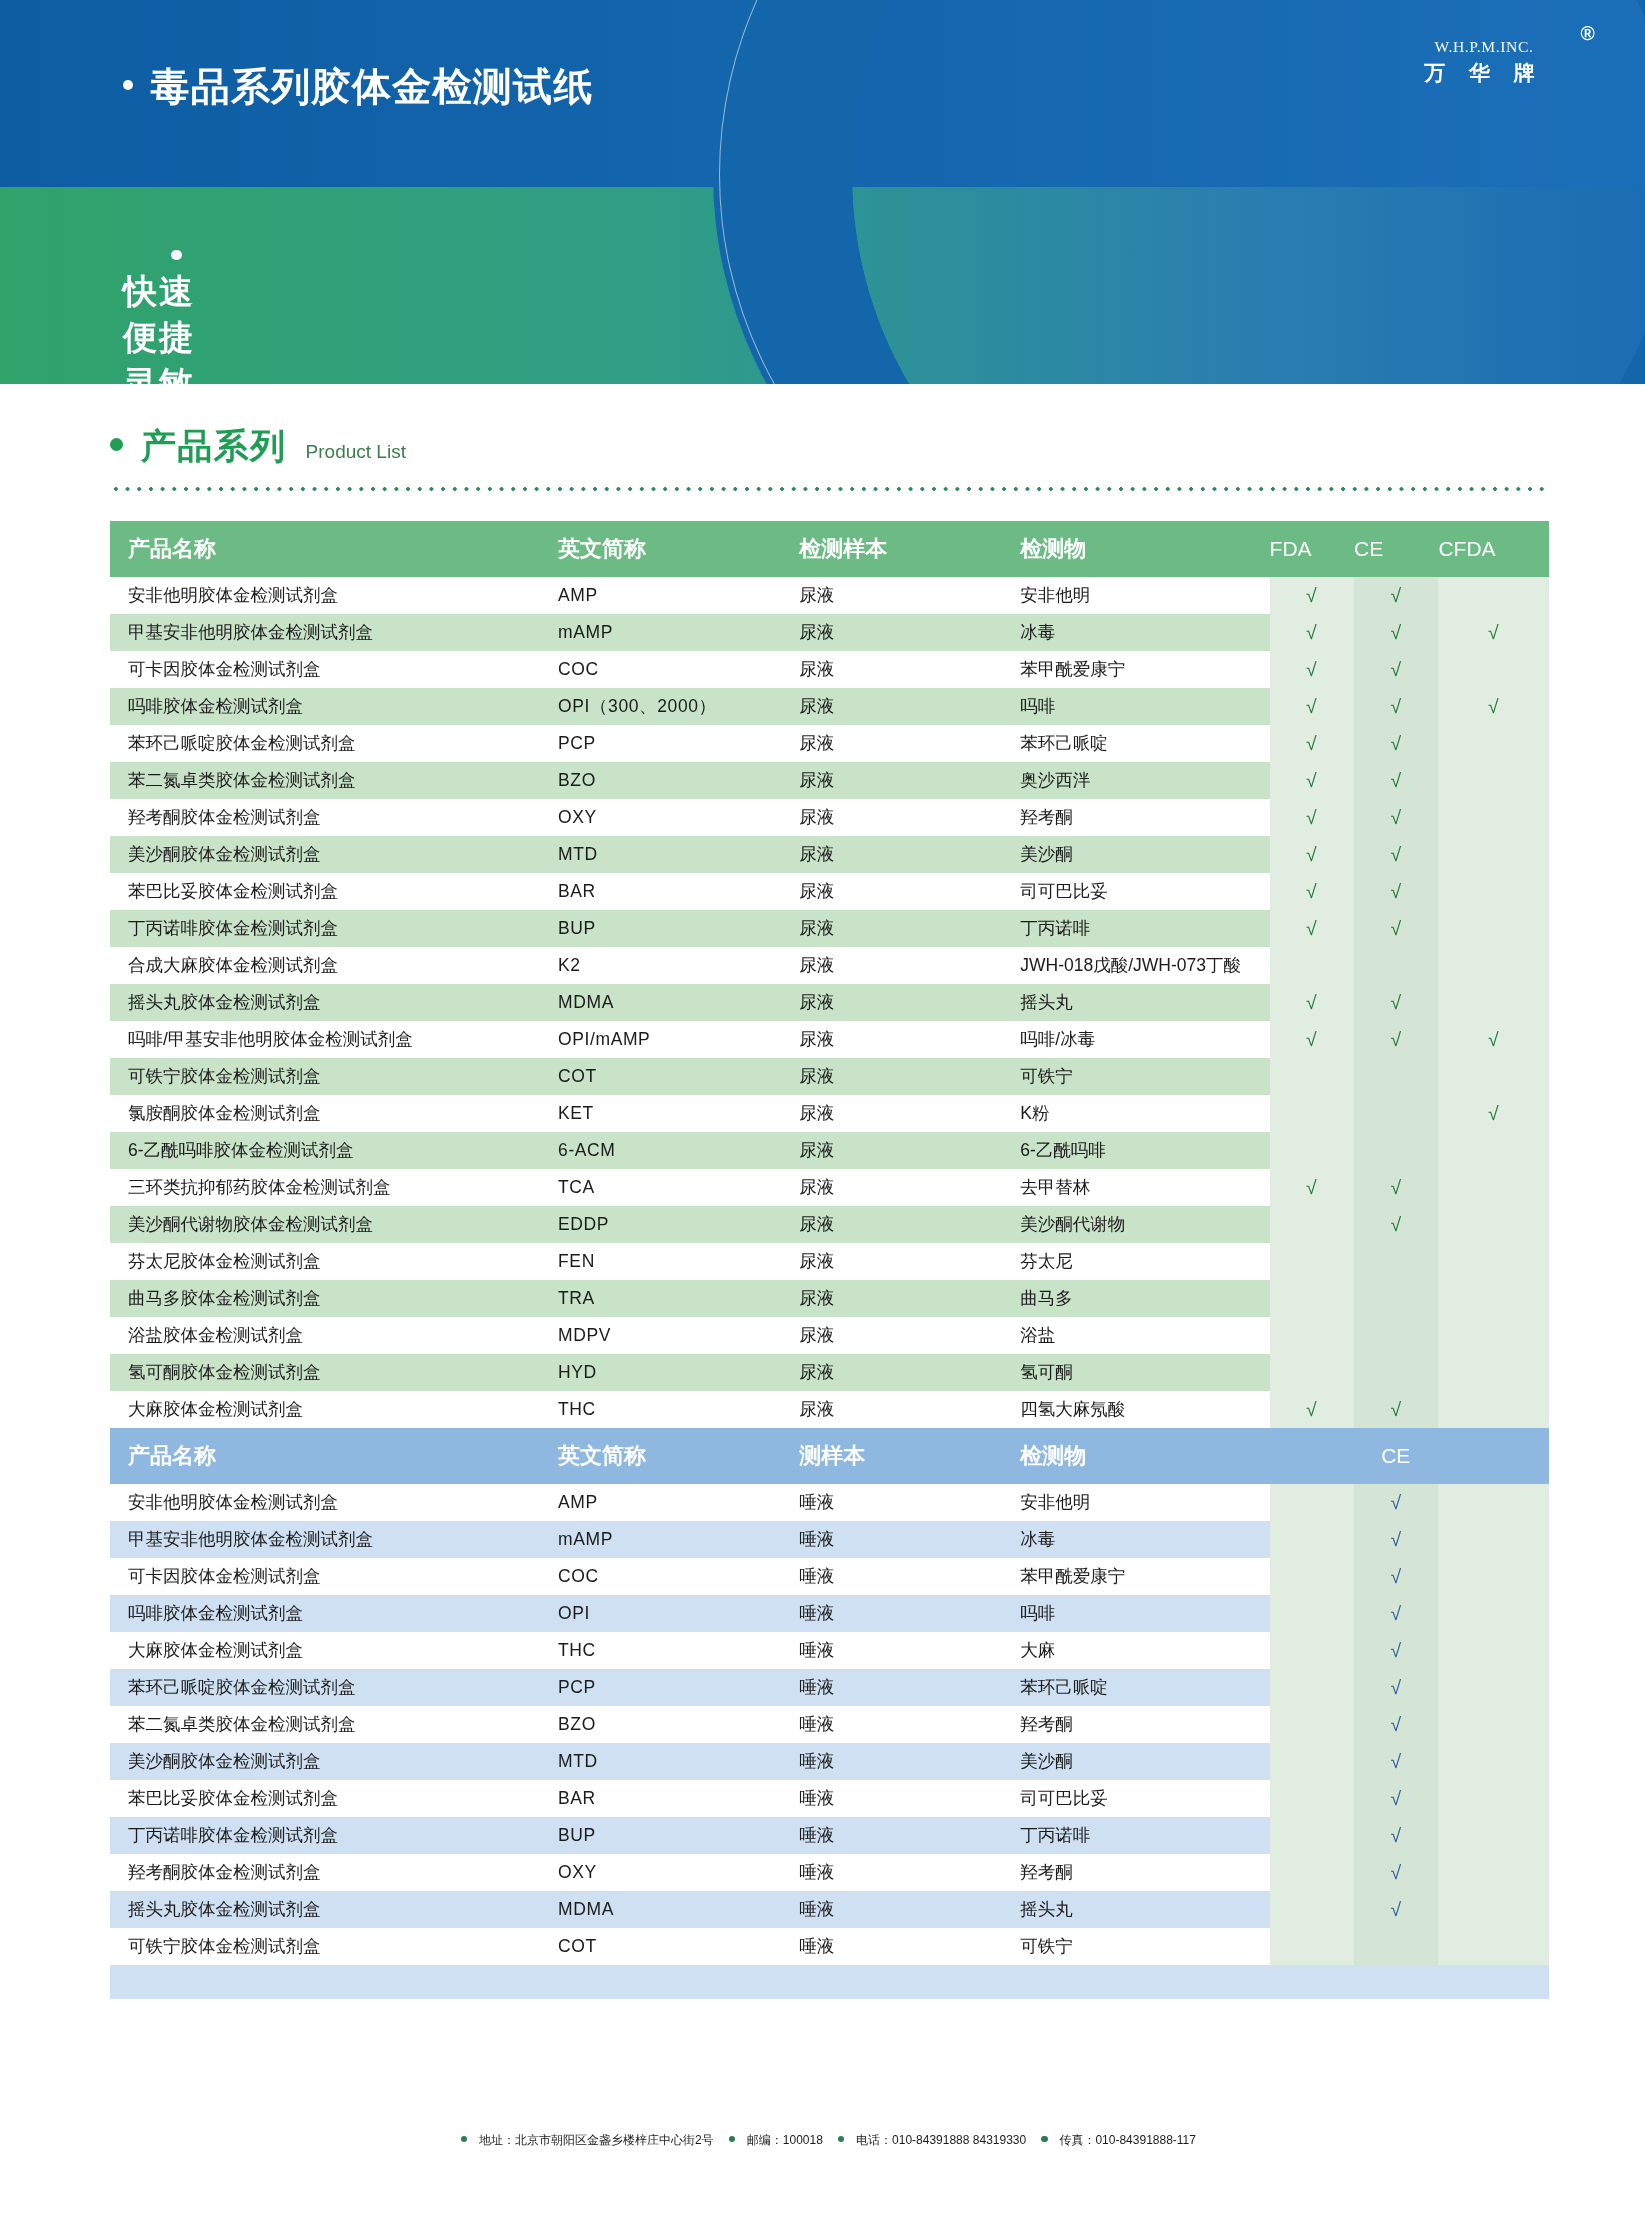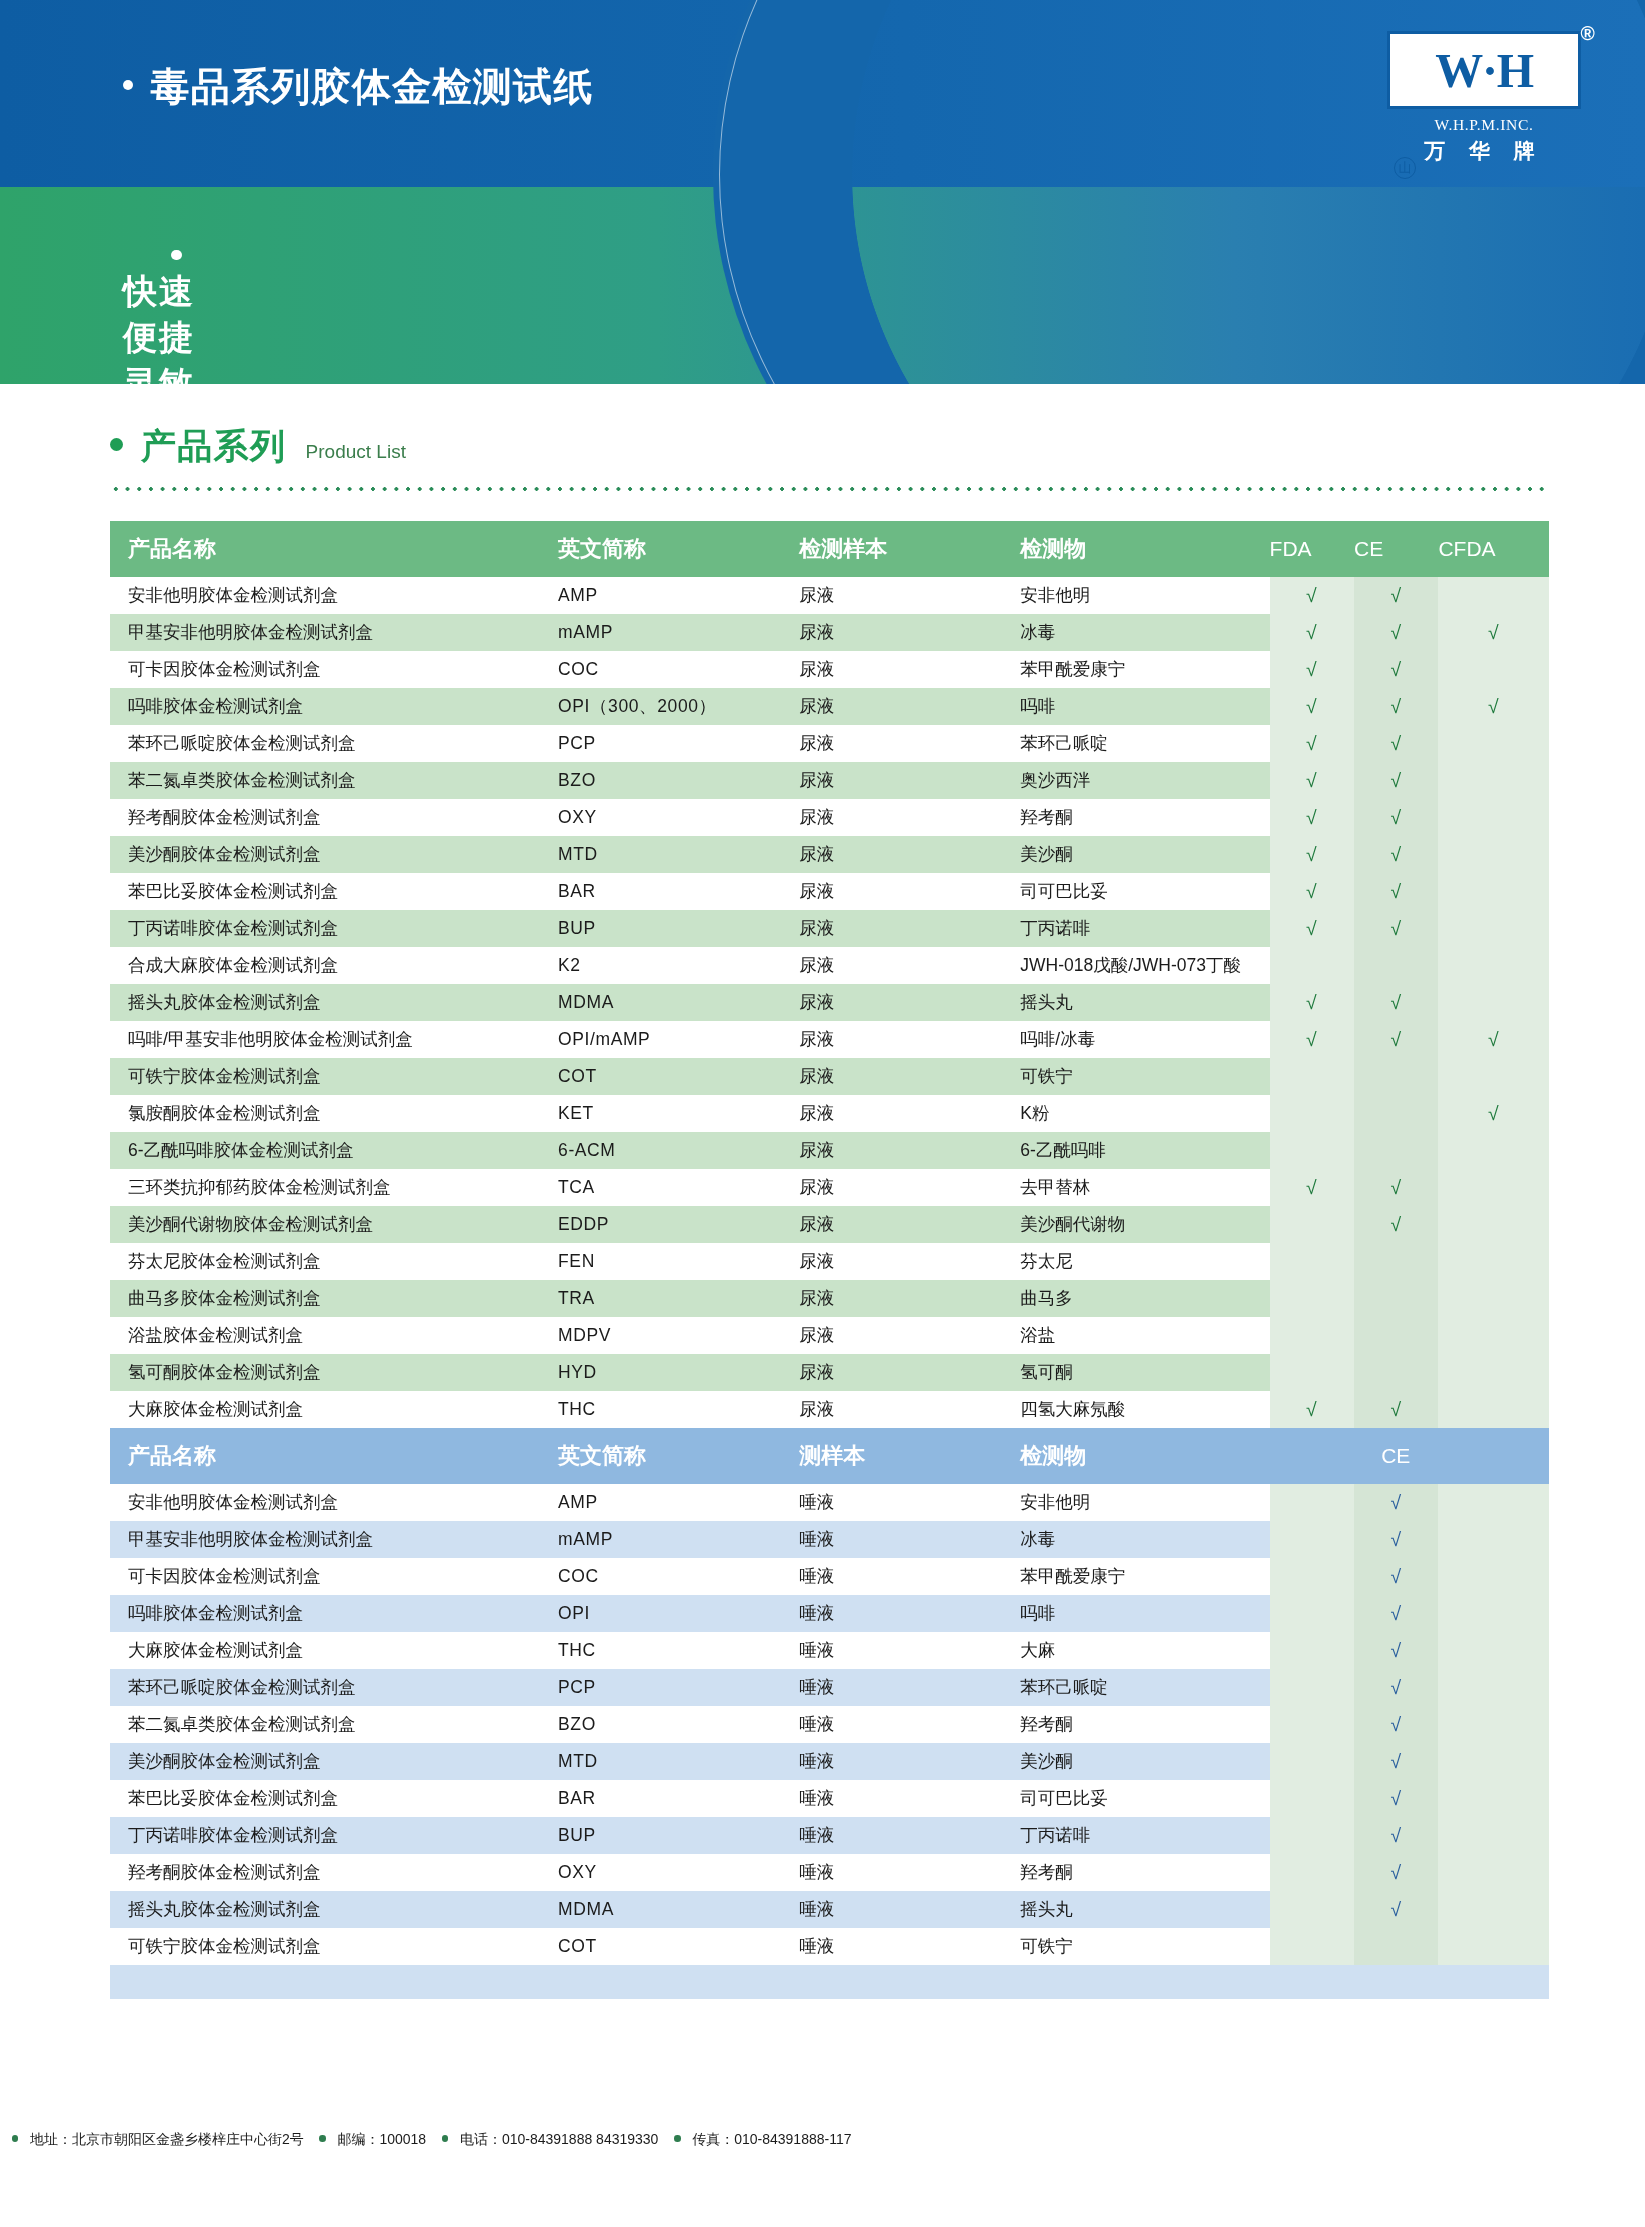--- a/index.html
+++ b/index.html
@@ -185,22 +185,22 @@
   
   .col-shade-fda  { background-color: rgba(200,222,200,0.55) !important; }
   .col-shade-ce   { background-color: rgba(178,208,178,0.55) !important; }
   .col-shade-cfda { background-color: rgba(200,222,200,0.55) !important; }
 
   
   .footer {
     position: absolute;
     left: 0; bottom: 78px;
     width: 100%;
-    text-align:left;
-    font-size: 14px;
+    text-align:center;
+    font-size: 12px;
     color:#1b1b1b;
   }
   .footer .dot {
     display:inline-block; width:6.5px;height:6.5px;border-radius:50%;
     background:#2f7d4f; margin: 0 11.7px 3.9px 11.7px; vertical-align:middle;
   }
 </style>
 </head>
 <body>
 
@@ -216,24 +216,20 @@
 
   <div class="hdr-sub">
     <span class="bullet-dot"></span>
     <span class="kw">快速</span>
     <span class="kw">便捷</span>
     <span class="kw">灵敏</span>
     <span class="kw">准确</span>
   </div>
 
   <div class="logo">
-    <div class="logo-box">
-      <span class="logo-wh">W·H</span>
-      <span class="logo-inner-mark">山</span>
-    </div>
     <span class="logo-reg">®</span>
     <div class="logo-sub1">W.H.P.M.INC.</div>
     <div class="logo-sub2">万 华 牌</div>
   </div>
 </div>
 
 <div class="sec-title-wrap">
   <span class="sec-dot"></span>
   <span class="sec-cn">产品系列</span>
   <span class="sec-en">Product List</span>

